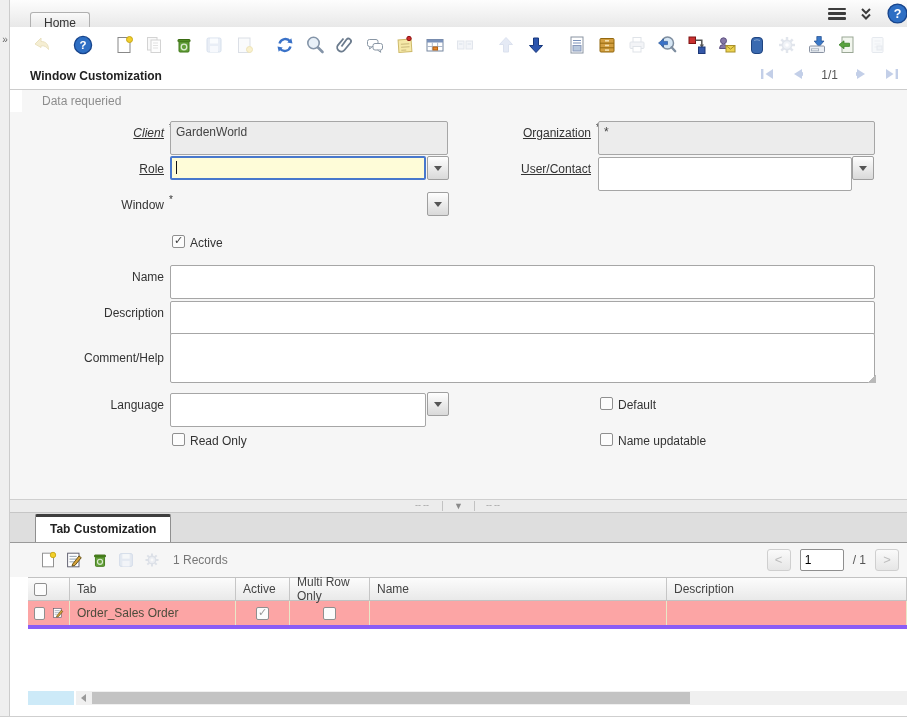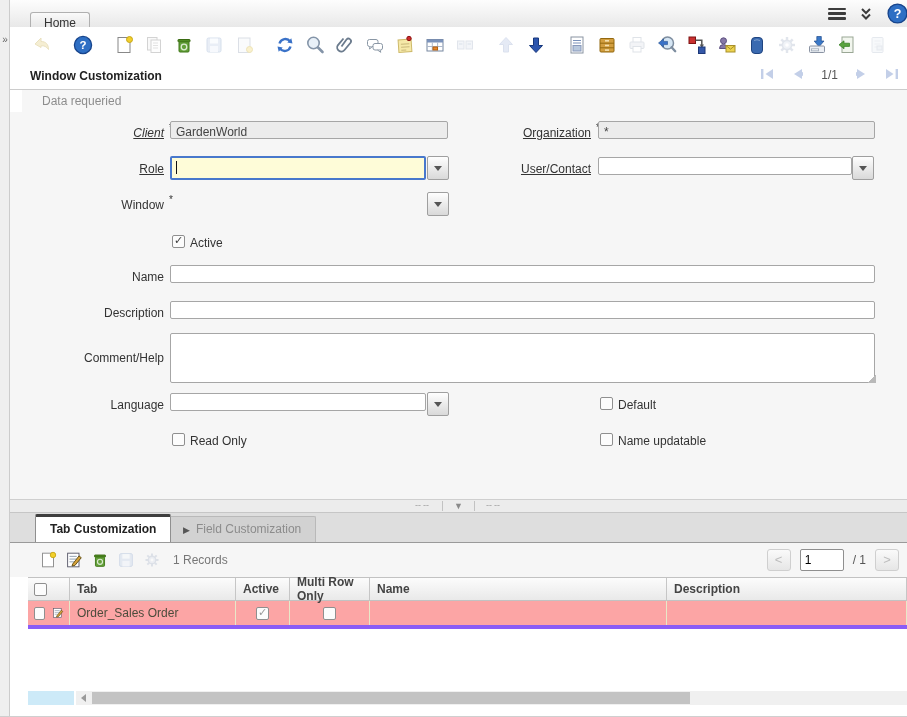--- a/index.html
+++ b/index.html
@@ -36,21 +36,21 @@
   .recnav .cnt { color:#555; }
   .statusbar { position:absolute; left:22px; top:90px; right:0; height:22px; background:#f6f6f6; }
   .statusbar span { position:absolute; left:20px; top:4px; color:#8d8d8d; }
 
   
   .formarea { position:absolute; left:10px; top:112px; right:0; height:387px; background:#f6f6f6; }
   .flabel { position:absolute; text-align:right; color:#333; }
   .flabel.lnk { text-decoration:underline; cursor:pointer; }
   .lcol { left:20px; width:134px; }
   .rcol { left:440px; width:141px; }
-  .fld { position:absolute; height:18px; background:#fff; border:1px solid #a6a6a6; border-radius:2px; font-family:inherit; font-size:12px; color:#333; padding:0 5px; line-height:20px; }
+  .fld { position:absolute; height:34px; background:#fff; border:1px solid #a6a6a6; border-radius:2px; font-family:inherit; font-size:12px; color:#333; padding:0 5px; line-height:20px; }
   .fld.ro { background:#ececec; color:#444; }
   .fld.focus { background:#fefcd8; border:2px solid #4878cc; line-height:18px; }
   .caret { position:absolute; left:4px; top:3px; width:1px; height:13px; background:#111; }
   .combo-btn { position:absolute; width:22px; height:24px; background:linear-gradient(#fefefe,#d9d9d9); border:1px solid #9f9f9f; border-radius:2px; cursor:pointer; display:flex; align-items:center; justify-content:center; }
   .tri-down { width:0; height:0; border-left:4px solid transparent; border-right:4px solid transparent; border-top:5px solid #555; }
   textarea.fld { height:50px; resize:none; line-height:15px; padding-top:3px; }
   .resize-grip { position:absolute; width:9px; height:9px; background:linear-gradient(135deg,transparent 55%,#b9b9b9 55%); }
   .cb { position:absolute; width:13px; height:13px; background:#fcfcfc; border:1px solid #8f8f8f; border-radius:2px; font-size:11px; font-weight:bold; color:#3c3c3c; line-height:11px; text-align:center; cursor:pointer; }
   .cb .mark { position:relative; top:-1px; }
   .cblabel { position:absolute; color:#333; cursor:default; }
@@ -70,21 +70,21 @@
   .dtoolbar { position:absolute; left:10px; top:543px; right:0; height:34px; background:#f6f6f6; display:flex; align-items:center; padding-left:25px; }
   .dtoolbar .tbtn { width:26px; }
   .dtoolbar .records { margin-left:8px; color:#777; }
   .paging { position:absolute; right:8px; top:549px; display:flex; align-items:center; gap:9px; }
   .pg-btn { width:24px; height:22px; background:linear-gradient(#fafafa,#e6e6e6); border:1px solid #cfcfcf; border-radius:3px; color:#bdbdbd; font-size:13px; text-align:center; line-height:20px; cursor:default; }
   .pg-input { width:44px; height:22px; border:1px solid #8f8f8f; border-radius:2px; padding:0 4px; font-family:inherit; font-size:12px; }
   .pg-total { color:#555; }
 
   
   .grid { position:absolute; left:28px; top:577px; right:0; }
-  .ghead { display:flex; height:24px; background:linear-gradient(#fcfcfc,#e9e9e9); border-top:1px solid #c2c2c2; border-bottom:1px solid #c2c2c2; font-weight:bold; color:#444; }
+  .ghead { display:flex; height:24px; background:linear-gradient(#fcfcfc,#e9e9e9); border-top:1px solid #c2c2c2; border-bottom:1px solid #c2c2c2; font-weight:normal; color:#444; }
   .ghead .gc { border-right:1px solid #c6c6c6; display:flex; align-items:center; padding:0 7px; }
   .grow { display:flex; height:28px; background:#fca5a5; border-bottom:4px solid #8b5cf6; color:#4c4c3c; }
   .grow .gc { border-right:1px solid #e8e8c8; display:flex; align-items:center; padding:0 7px; }
   .c-sel { width:42px; justify-content:flex-start; gap:6px; padding:0 4px 0 6px !important; }
   .c-tab { width:166px; }
   .c-act { width:54px; }
   .c-mro { width:80px; }
   .c-name { width:297px; }
   .c-desc { flex:1; }
   .gcb { position:static; }
@@ -410,21 +410,20 @@
   <div class="splitter">
     <span class="dots">┄┄</span>
     <span class="sep"></span>
     <span class="arr">▼</span>
     <span class="sep"></span>
     <span class="dots">┄┄</span>
   </div>
 
   <div class="dtabs">
     <div class="dtab active"><span>Tab Customization</span></div>
-    <div class="dtab inactive"><span class="marker">▶</span><span>Field Customization</span></div>
   </div>
 
   <div class="dtoolbar">
     <span class="tbtn">
         <svg width="20" height="20" viewBox="0 0 22 22">
           <rect x="5" y="3.5" width="12" height="15" fill="#fff" stroke="#888"></rect>
           <circle cx="16.5" cy="5.5" r="3" fill="#f2cf2b" stroke="#c7a718"></circle>
         </svg>
       </span>
     <span class="tbtn">

